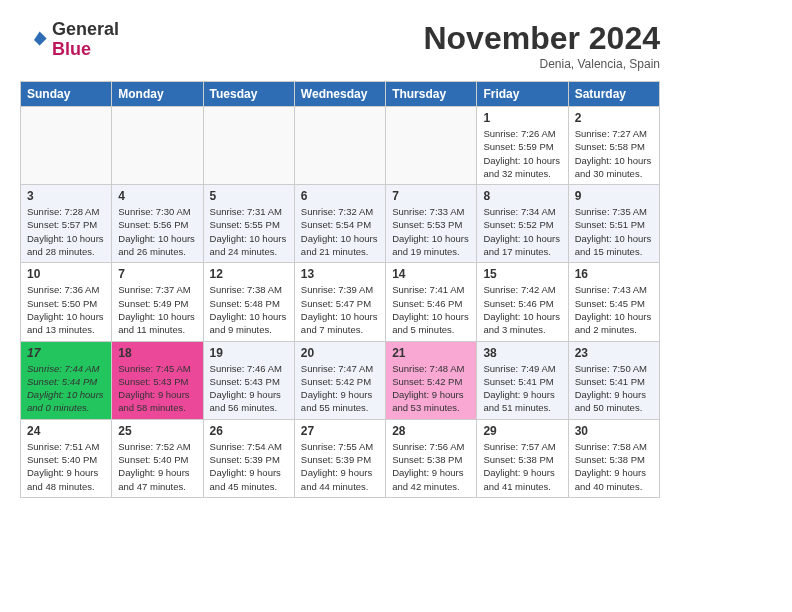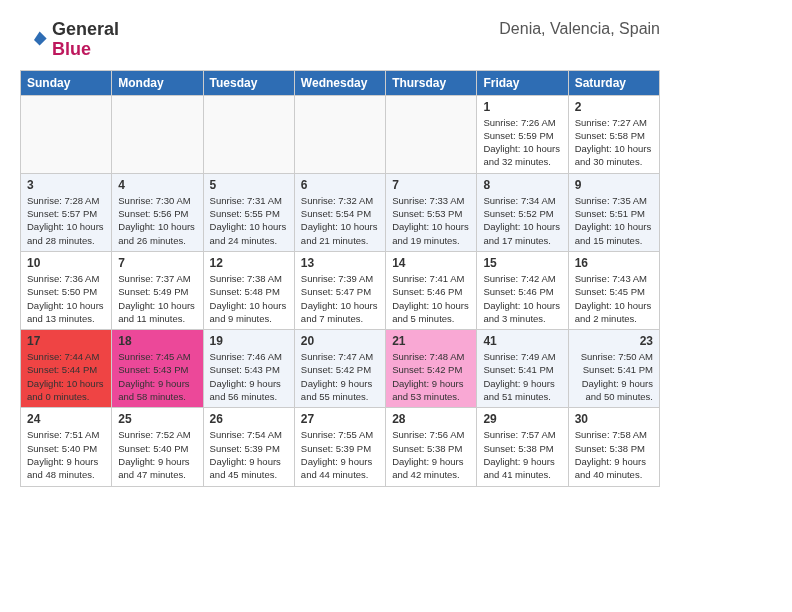--- a/index.html
+++ b/index.html
@@ -37,21 +37,21 @@
     }
     .title-block {
       text-align: right;
     }
     .month-title {
       font-size: 32px;
       font-weight: bold;
       color: #333;
     }
     .location {
-      font-size: 16px;
+      font-size: 12px;
       color: #555;
     }
     .calendar {
       width: 100%;
       border-collapse: collapse;
       border: 1px solid #ccc;
     }
     .calendar th {
       background-color: #2e6db4;
       color: #fff;
@@ -98,20 +98,21 @@
       <svg class="logo-icon" viewBox="0 0 40 40">
         <polygon points="28,8 38,18 28,28 20,20" fill="#2e6db4"></polygon>
         <polygon points="28,8 38,18 33,13" fill="#5b9bd5"></polygon>
       </svg>
       <div class="logo-text">
         <div><span class="logo-general">General</span></div>
         <div><span class="logo-blue">Blue</span></div>
       </div>
     </div>
     <div class="title-block">
+      <div class="month-title">November 2024</div>
       <div class="location">Denia, Valencia, Spain</div>
     </div>
   </div>
 
   <table class="calendar">
     <thead>
       <tr>
         <th>Sunday</th>
         <th>Monday</th>
         <th>Tuesday</th>
@@ -191,45 +192,45 @@
           <td>
             <span class="day-number">15</span>
             <div class="day-info">Sunrise: 7:42 AM<br>Sunset: 5:46 PM<br>Daylight: 10 hours<br>and 3 minutes.</div>
           </td>
           <td>
             <span class="day-number">16</span>
             <div class="day-info">Sunrise: 7:43 AM<br>Sunset: 5:45 PM<br>Daylight: 10 hours<br>and 2 minutes.</div>
           </td>
         </tr>
         <tr>
-          <td style="background: #ef4444;">
+          <td style="background: #22c55e; font-style: italic;">
             <span class="day-number">17</span>
             <div class="day-info">Sunrise: 7:44 AM<br>Sunset: 5:44 PM<br>Daylight: 10 hours<br>and 0 minutes.</div>
           </td>
           <td style="background: #ec4899;">
             <span class="day-number">18</span>
             <div class="day-info">Sunrise: 7:45 AM<br>Sunset: 5:43 PM<br>Daylight: 9 hours<br>and 58 minutes.</div>
           </td>
           <td style="background: rgb(240, 244, 250);">
             <span class="day-number">19</span>
             <div class="day-info">Sunrise: 7:46 AM<br>Sunset: 5:43 PM<br>Daylight: 9 hours<br>and 56 minutes.</div>
           </td>
           <td style="background: rgb(240, 244, 250);">
             <span class="day-number">20</span>
             <div class="day-info">Sunrise: 7:47 AM<br>Sunset: 5:42 PM<br>Daylight: 9 hours<br>and 55 minutes.</div>
           </td>
           <td style="background: #f9a8d4;">
             <span class="day-number">21</span>
             <div class="day-info">Sunrise: 7:48 AM<br>Sunset: 5:42 PM<br>Daylight: 9 hours<br>and 53 minutes.</div>
           </td>
           <td style="background: rgb(240, 244, 250);">
-            <span class="day-number">41</span>
+            <span class="day-number">38</span>
             <div class="day-info">Sunrise: 7:49 AM<br>Sunset: 5:41 PM<br>Daylight: 9 hours<br>and 51 minutes.</div>
           </td>
-          <td style="background: rgb(240, 244, 250); text-align: right;">
+          <td style="background: rgb(240, 244, 250);">
             <span class="day-number">23</span>
             <div class="day-info">Sunrise: 7:50 AM<br>Sunset: 5:41 PM<br>Daylight: 9 hours<br>and 50 minutes.</div>
           </td>
         </tr>
         <tr>
           <td>
             <span class="day-number">24</span>
             <div class="day-info">Sunrise: 7:51 AM<br>Sunset: 5:40 PM<br>Daylight: 9 hours<br>and 48 minutes.</div>
           </td>
           <td>

